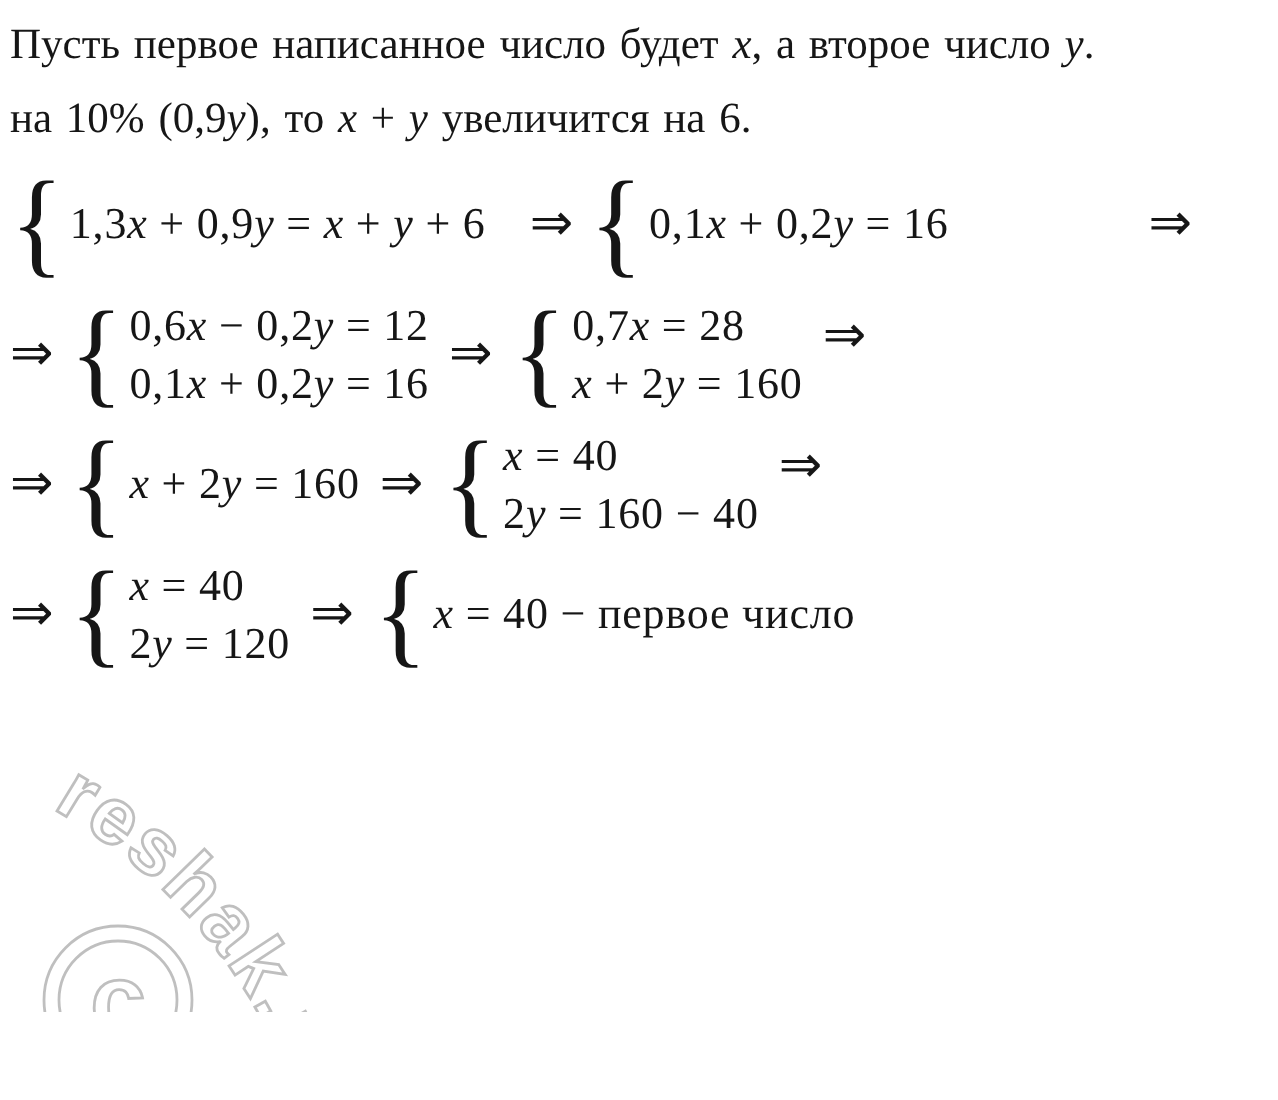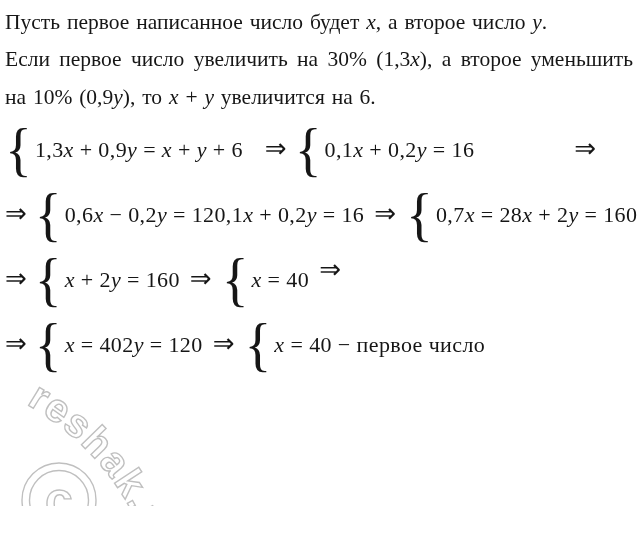--- a/index.html
+++ b/index.html
@@ -36,21 +36,21 @@
     margin-bottom:5px;
   }
   .brace{
     font-size:56px;
     line-height:1;
     font-weight:400;
     transform:scaleY(1.05);
     margin-right:3px;
     flex:0 0 auto;
   }
-  .eqs{display:flex;}
+  .eqs{display:flex;flex-direction:column;}
   .eq{
     font-size:22px;
     line-height:29px;
     letter-spacing:0.4px;
     white-space:pre;
   }
   .arrow{
     font-size:26px;
     line-height:1;
     margin:0 10px;
@@ -78,21 +78,20 @@
     opacity:.9;
   }
 </style>
 </head>
 <body>
 
 <div class="page">
 
   <div class="para">
     <div class="line">Пусть первое написанное число будет <i>x</i>, а второе число <i>y</i>.</div>
-    <div class="line justify">Если первое число увеличить на 30% (1,3<i>x</i>), а второе уменьшить</div>
     <div class="line">на 10% (0,9<i>y</i>), то <i>x</i> + <i>y</i> увеличится на 6.</div>
   </div>
 
   <div class="systems">
 
     <div class="sys-row">
       <span class="brace">{</span>
       <div class="eqs">
         <div class="eq">1,3<i>x</i> + 0,9<i>y</i> = <i>x</i> + <i>y</i> + 6</div>
       </div>
@@ -123,20 +122,21 @@
     <div class="sys-row">
       <span class="arrow lead">⇒</span>
       <span class="brace">{</span>
       <div class="eqs">
         <div class="eq"><i>x</i> + 2<i>y</i> = 160</div>
       </div>
       <span class="arrow">⇒</span>
       <span class="brace">{</span>
       <div class="eqs">
         <div class="eq"><i>x</i> = 40</div>
+        <div class="eq">2<i>y</i> = 160 − 40</div>
       </div>
       <span class="arrow raised">⇒</span>
     </div>
 
     <div class="sys-row">
       <span class="arrow lead">⇒</span>
       <span class="brace">{</span>
       <div class="eqs">
         <div class="eq"><i>x</i> = 40</div>
         <div class="eq">2<i>y</i> = 120</div>

